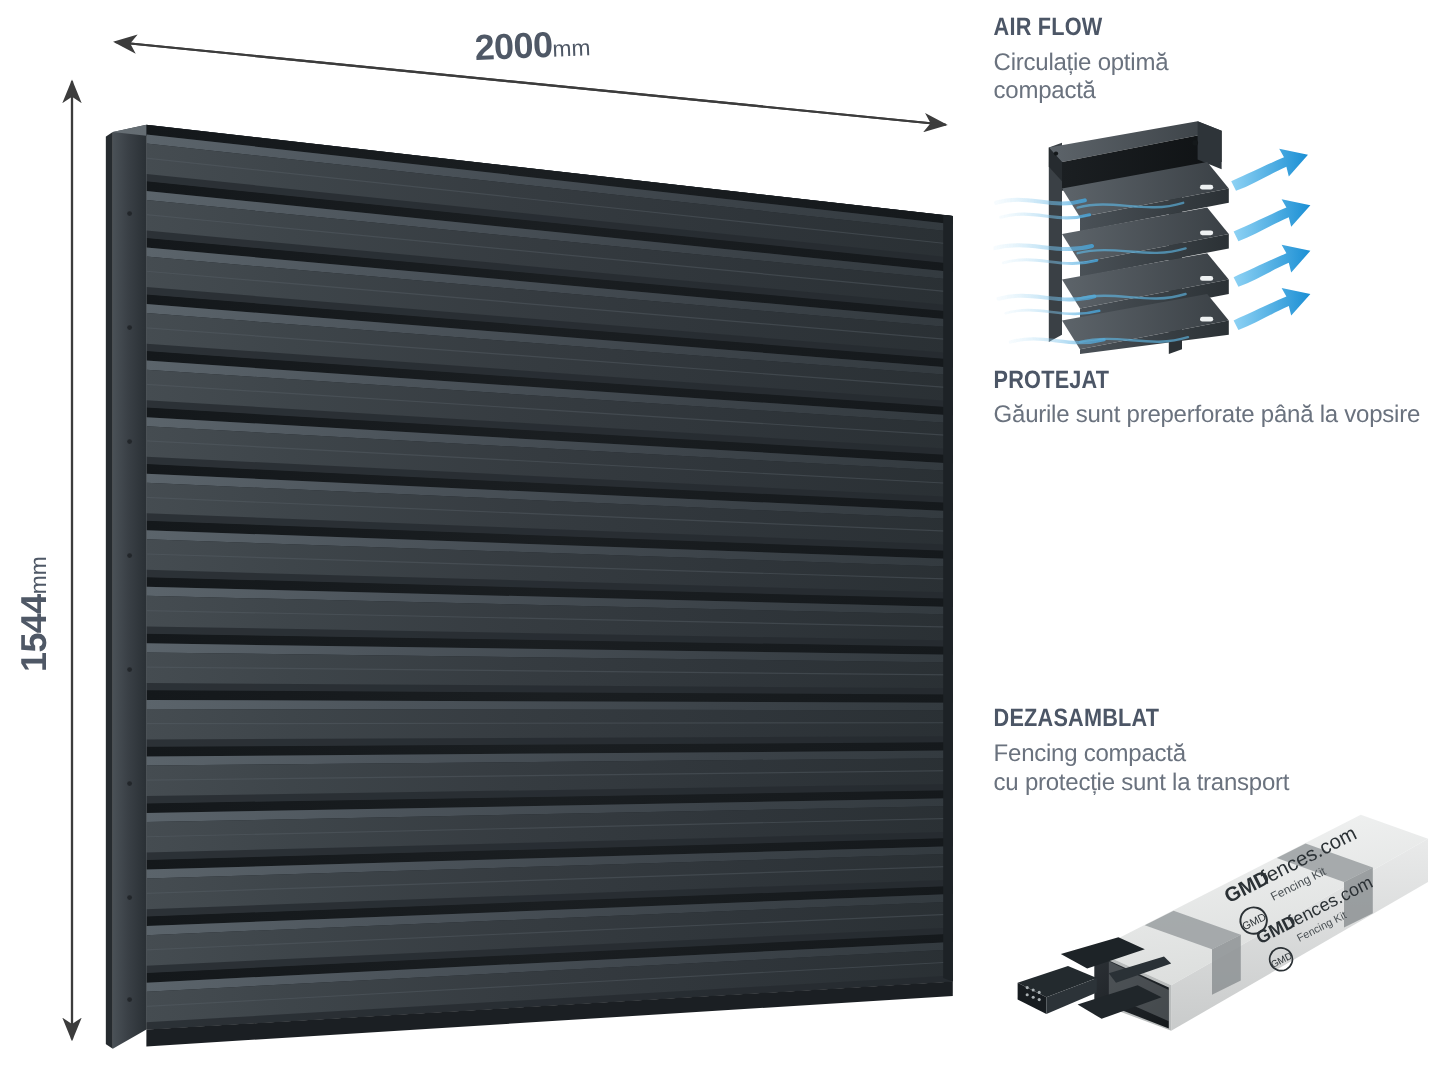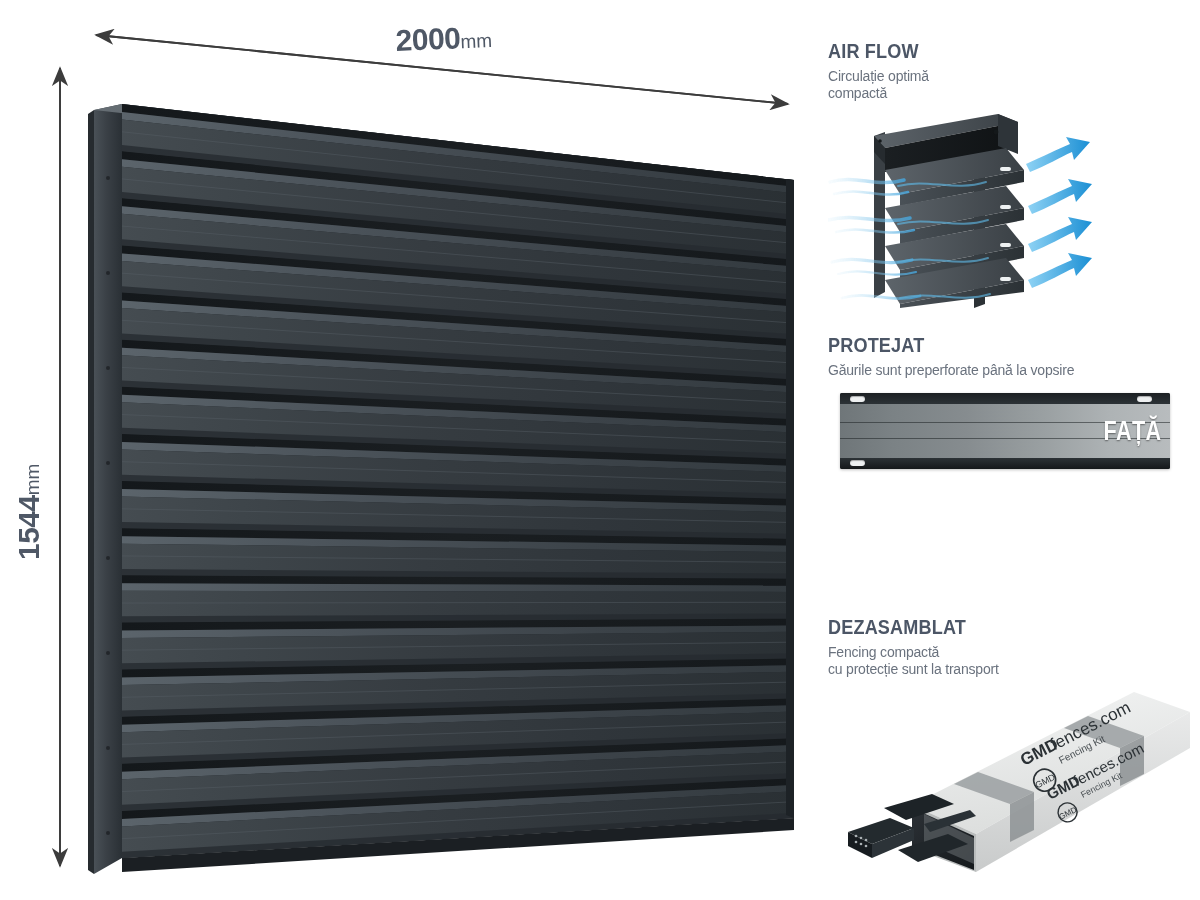--- a/index.html
+++ b/index.html
@@ -23,29 +23,29 @@
 
   
   #dimsvg{position:absolute;left:0;top:0;width:1200px;height:900px;pointer-events:none;}
 
   
   #panel-wrap{
     position:absolute;left:88px;top:58px;width:720px;height:820px;
   }
 
   
-  #right{position:absolute;left:828px;top:0;width:372px;height:652px;margin-top:28px;}
+  #right{position:absolute;left:828px;top:0;width:372px;height:652px;}
   .feature{position:absolute;left:0;width:372px;}
   .f-title{
     font-size:21px;font-weight:bold;color:#4c5666;letter-spacing:0.2px;
     font-stretch:condensed;line-height:1;margin:0 0 7px 0;
     transform:scaleX(.86);transform-origin:left center;
   }
   .f-sub{
-    font-size:14px;color:#6a727e;line-height:1.22;margin:0;
+    font-size:20px;color:#6a727e;line-height:1.22;margin:0;
     font-weight:400;letter-spacing:-0.2px;
   }
   .f-sub span{display:block;}
 
   #feat-airflow{top:12px;}
   #feat-protejat{top:306px;}
   #feat-dezasamblat{top:588px;}
 
   .art{position:relative;}
   #art-airflow{margin-top:6px;height:196px;}
@@ -362,33 +362,20 @@
       </div>
     </section>
 
     <section class="feature" id="feat-protejat">
       <h2 class="f-title">PROTEJAT</h2>
       <p class="f-sub">
         <span>Găurile sunt preperforate până la vopsire</span>
       </p>
       <div class="art" id="art-protejat">
 
-        <div class="slat" style="top:4px;">
-          <div class="face">
-            <div class="ln a"></div>
-              <div class="ln b"></div>
-          </div>
-          <div class="edge-t"></div>
-          <div class="edge-b"></div>
-          <div class="hole" style="left:10px;top:3px;"></div>
-          <div class="hole" style="right:18px;top:3px;"></div>
-          <div class="hole" style="left:10px;bottom:3px;"></div>
-          <div class="hole" style="right:18px;bottom:3px;opacity:0;"></div>
-          <div class="slat-label">FAȚĂ</div>
-        </div>
 
       </div>
     </section>
 
     <section class="feature" id="feat-dezasamblat">
       <h2 class="f-title">DEZASAMBLAT</h2>
       <p class="f-sub">
         <span>Fencing compactă</span>
         <span>cu protecție sunt la transport</span>
       </p>

